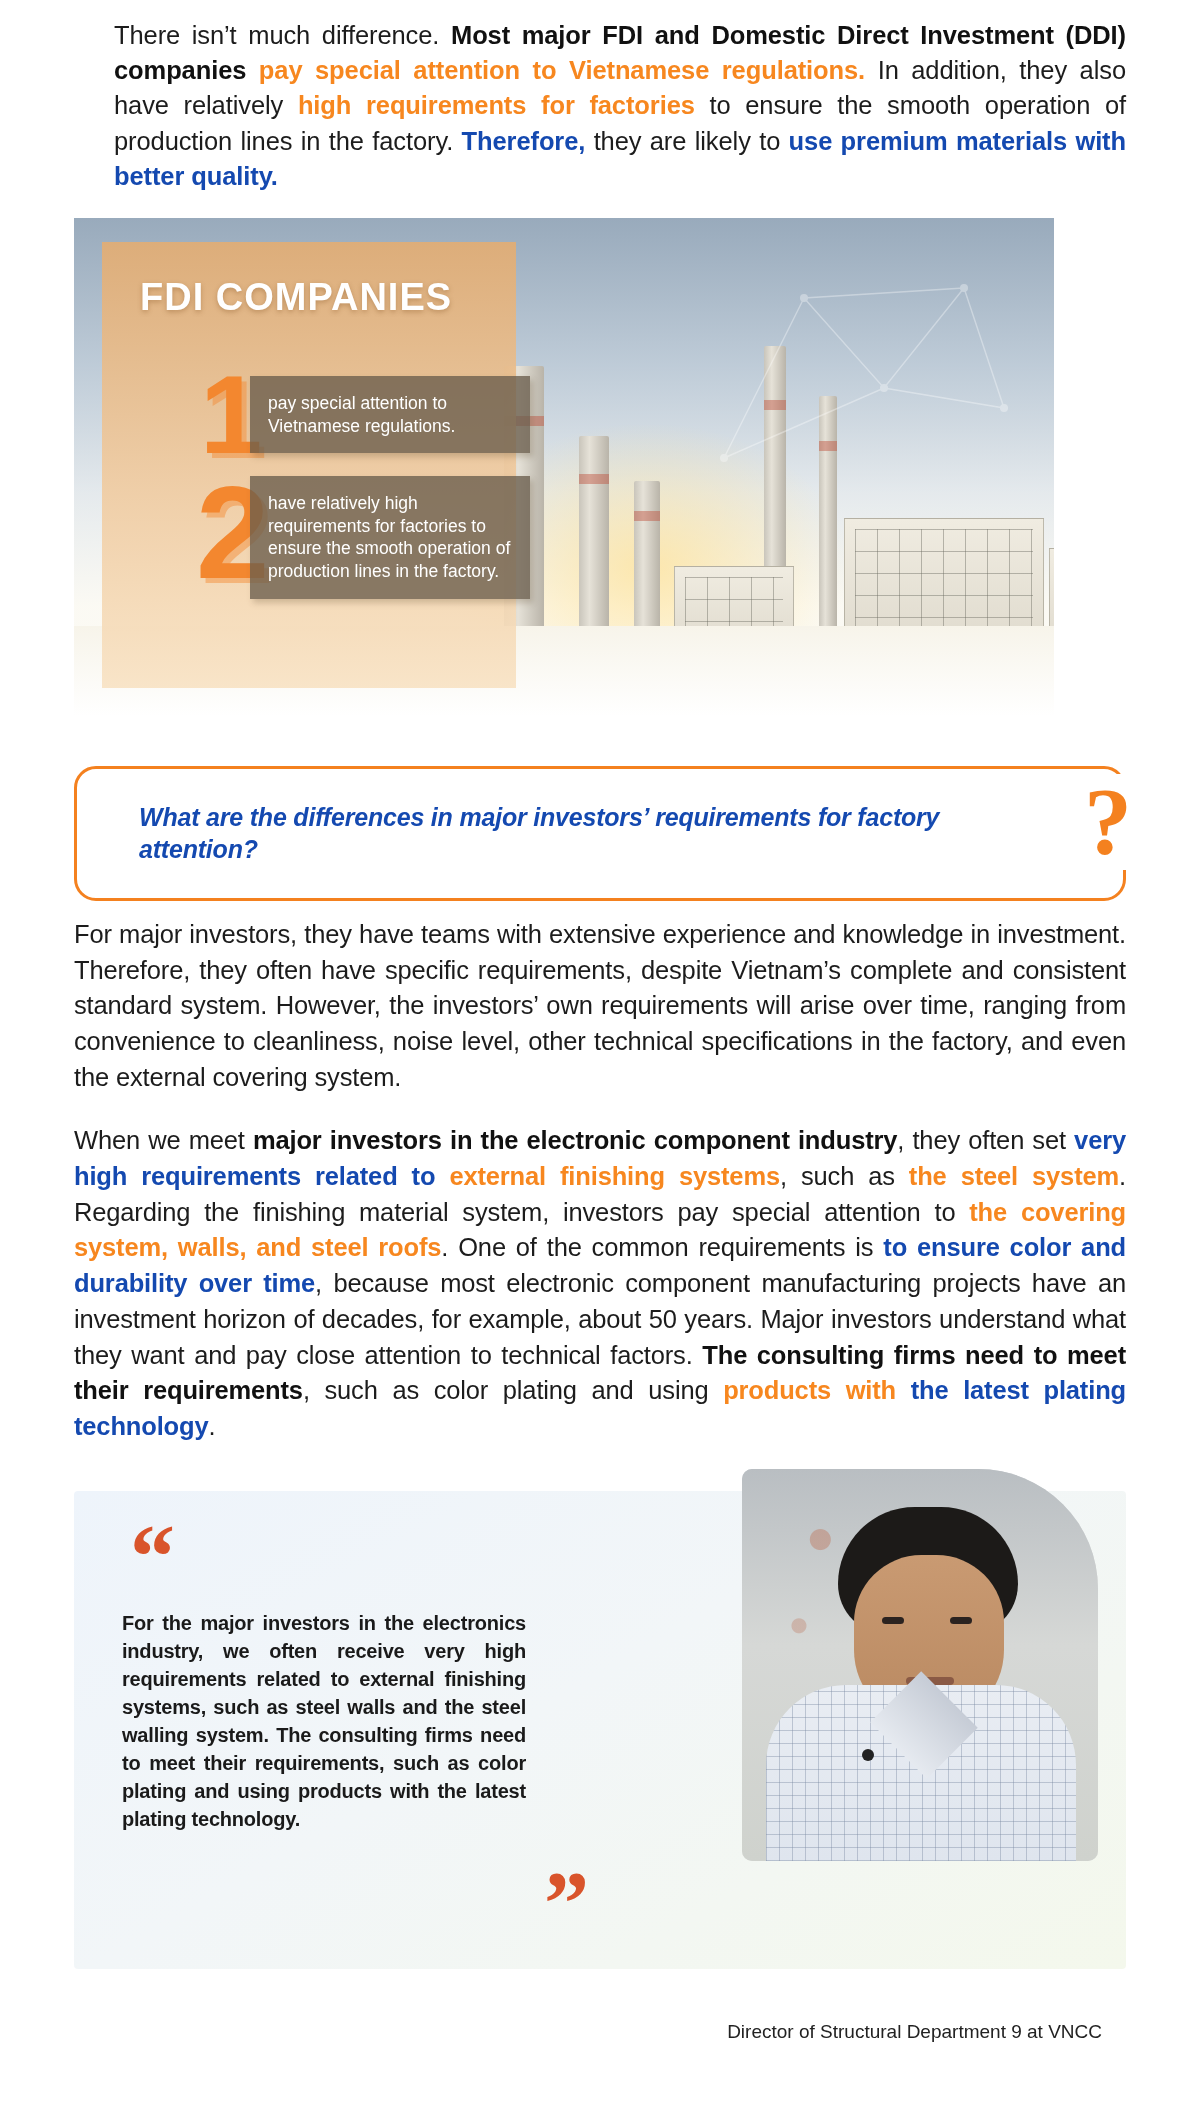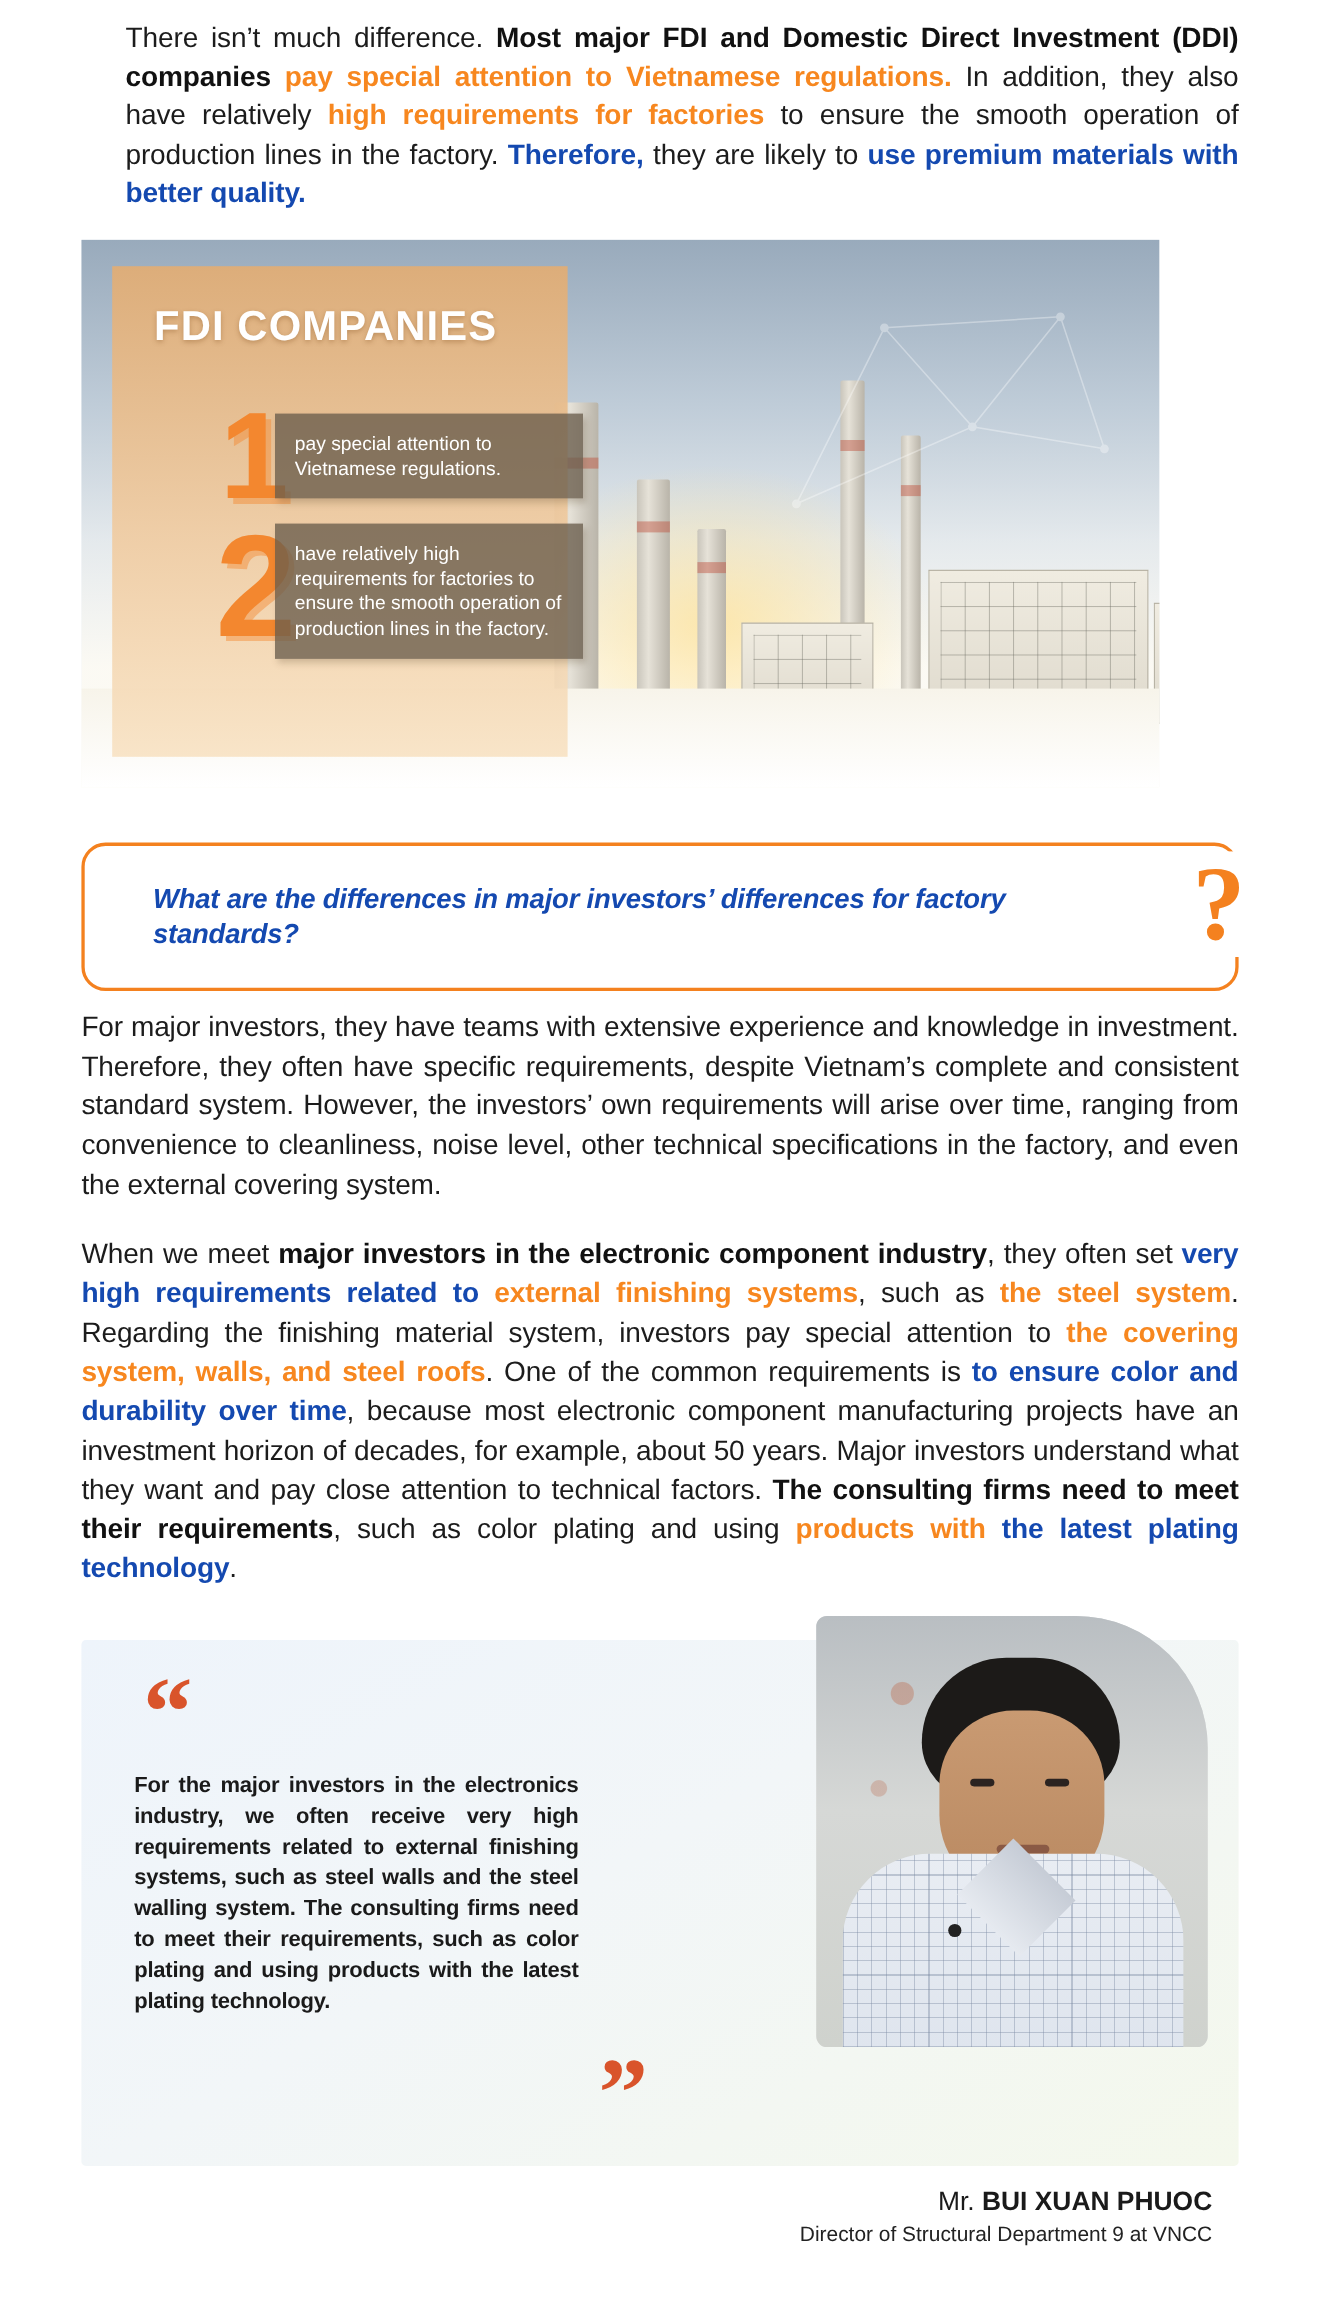--- a/index.html
+++ b/index.html
@@ -298,21 +298,21 @@
 
     <div class="num num1">1</div>
     <div class="num num2">2</div>
 
     <div class="callout c1">pay special attention to Vietnamese regulations.</div>
     <div class="callout c2">have relatively high requirements for factories to ensure the smooth operation of production lines in the factory.</div>
   </div>
 
   <div class="qwrap">
     <div class="qbox">
-      <div class="qtext">What are the differences in major investors’ differences for factory standards?</div>
+      <div class="qtext">What are the differences in major investors’ requirements for factory attention?</div>
     </div>
     <div class="qmark">?</div>
   </div>
 
   <div class="body">
     <p><span id="p1-slot"><span>For major investors, they have teams with extensive experience and knowledge in investment. Therefore, they often have specific requirements, despite Vietnam’s complete and consistent standard system. However, the investors’ own requirements will arise over time, ranging from convenience to cleanliness, noise level, other technical specifications in the factory, and even the external covering system.</span></span></p>
     <p><span id="p2-slot"><span>When we meet </span><span class="b">major investors in the electronic component industry</span><span>, they often set </span><span class="bl">very high requirements related to </span><span class="o">external finishing systems</span><span>, such as </span><span class="o">the steel system</span><span>. Regarding the finishing material system, investors pay special attention to </span><span class="o">the covering system, walls, and steel roofs</span><span>. One of the common requirements is </span><span class="bl">to ensure color and durability over time</span><span>, because most electronic component manufacturing projects have an investment horizon of decades, for example, about 50 years. Major investors understand what they want and pay close attention to technical factors. </span><span class="b">The consulting firms need to meet their requirements</span><span>, such as color plating and using </span><span class="o">products with </span><span class="bl">the latest plating technology</span><span>.</span></span></p>
   </div>
 
   <div class="quote">
@@ -329,18 +329,17 @@
         <div class="p-mouth"></div>
       </div>
       <div class="p-neck"></div>
       <div class="p-shirt">
         <div class="p-collar"></div>
         <div class="p-mic"></div>
       </div>
     </div>
 
     <div class="attrib">
-      <div class="name"><span>Mr. </span><b>BUI XUAN PHUOC</b></div>
       <div class="role">Director of Structural Department 9 at VNCC</div>
     </div>
   </div>
 
 </div>
 
 </body></html>

